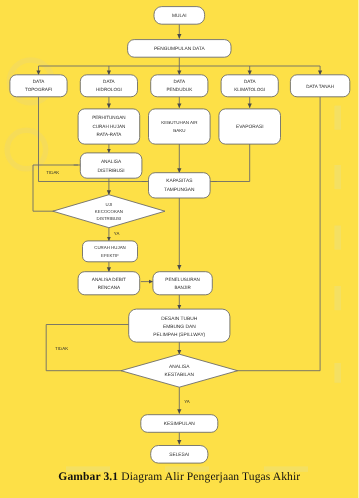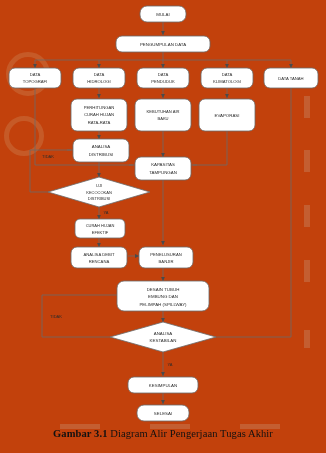--- a/index.html
+++ b/index.html
@@ -9,21 +9,21 @@
   body {
     width: 326px; height: 453px;
     font-family: "Liberation Sans", sans-serif;
     position: relative;
     overflow: hidden;
   }
   #root {
     position: absolute;
     left: 0; top: 0;
     width: 326px; height: 453px;
-    background: #c2410c;
+    background: #fde047;
   }
   
   .wm {
     position: absolute;
     opacity: 0.18;
     pointer-events: none;
   }
   .wm-gear {
     border-radius: 50%;
     border: 5px solid #d8cfa8;

